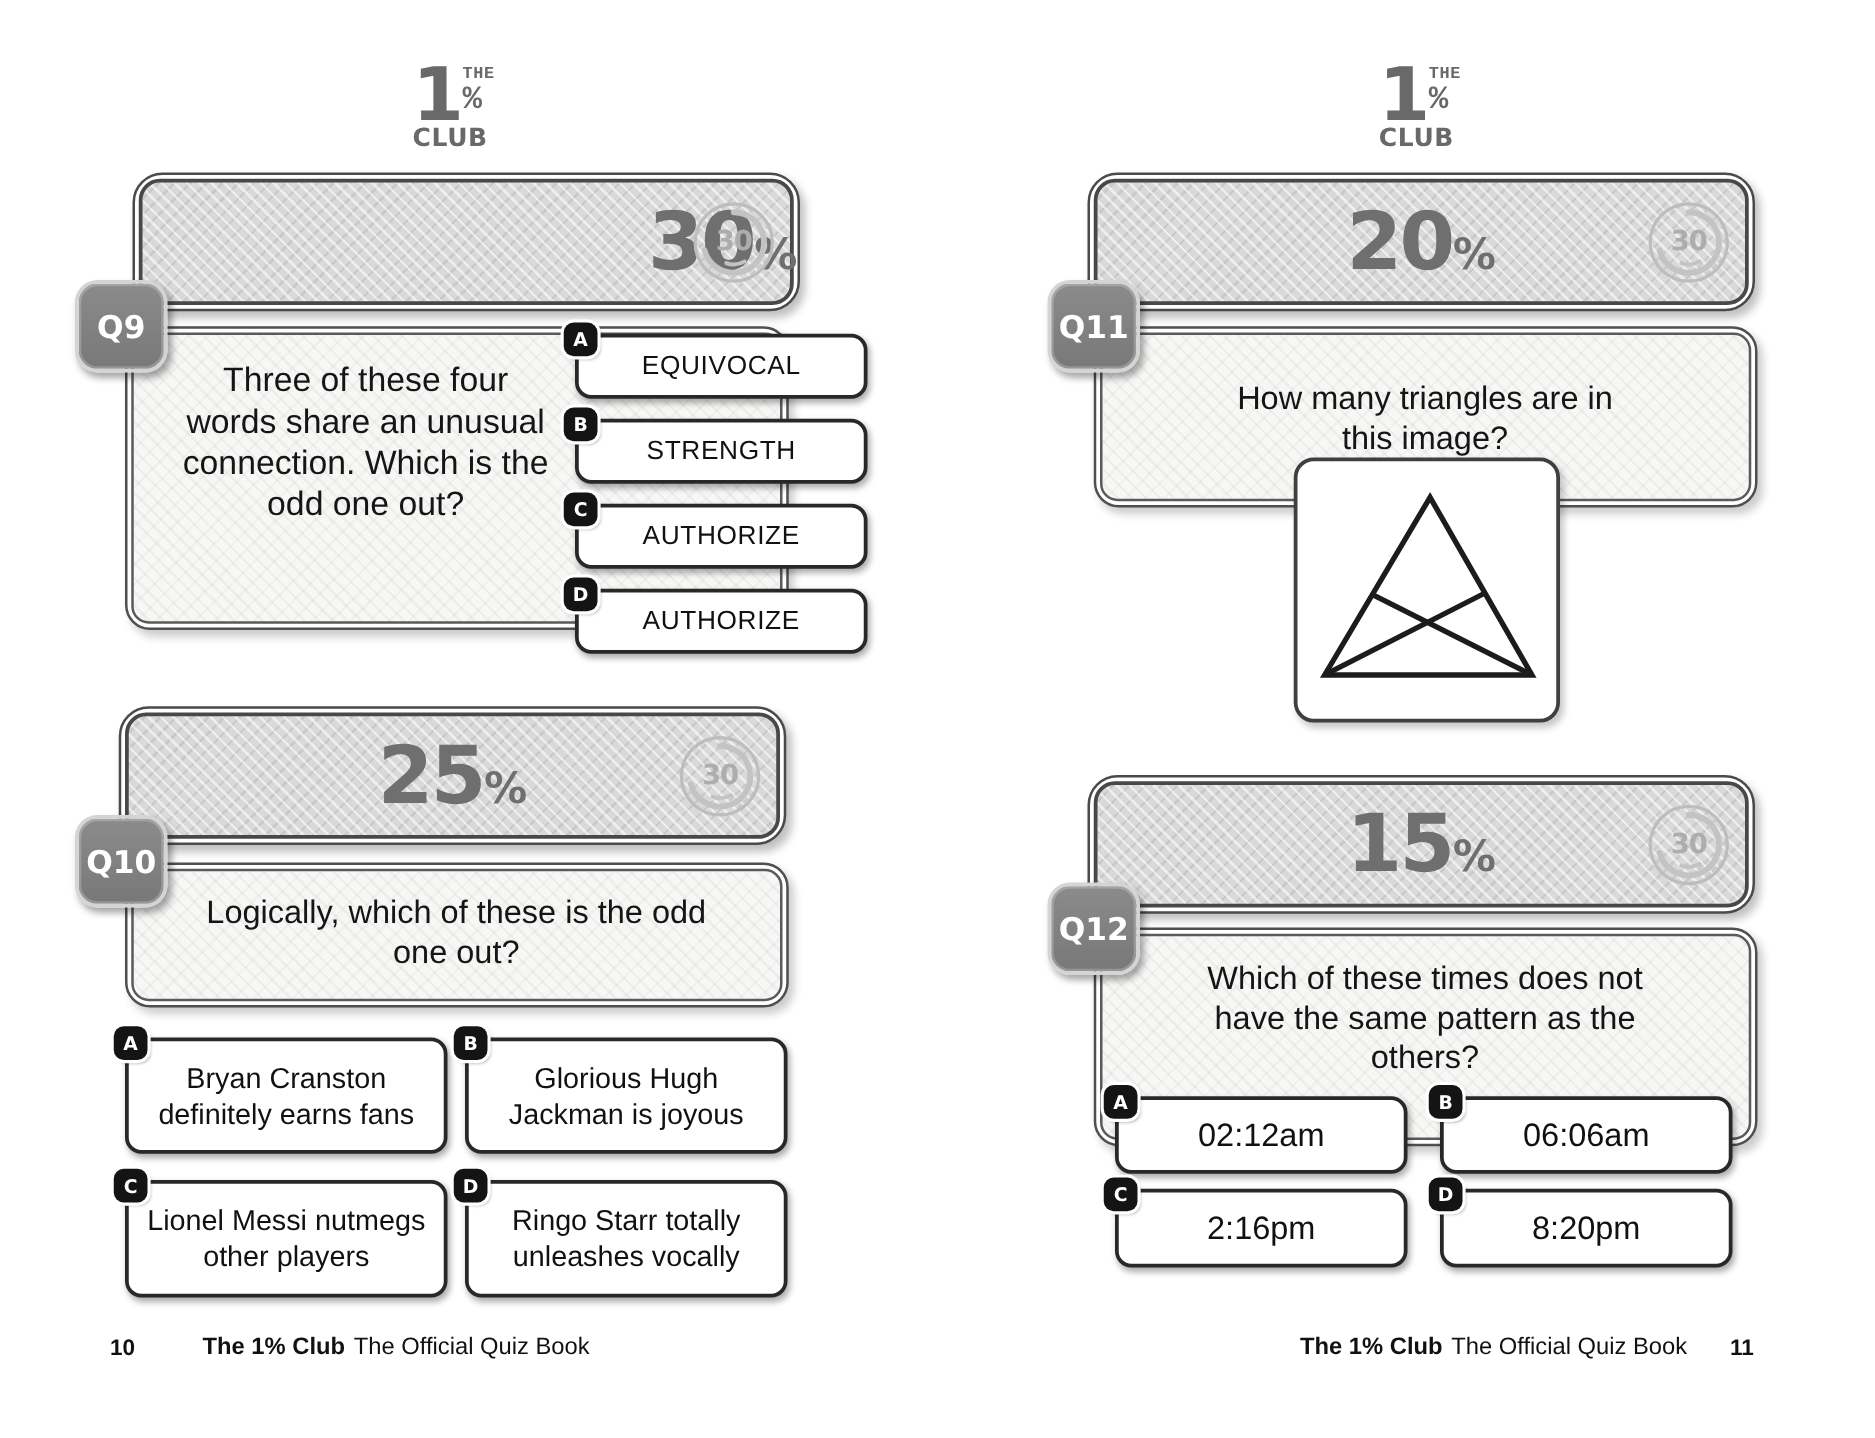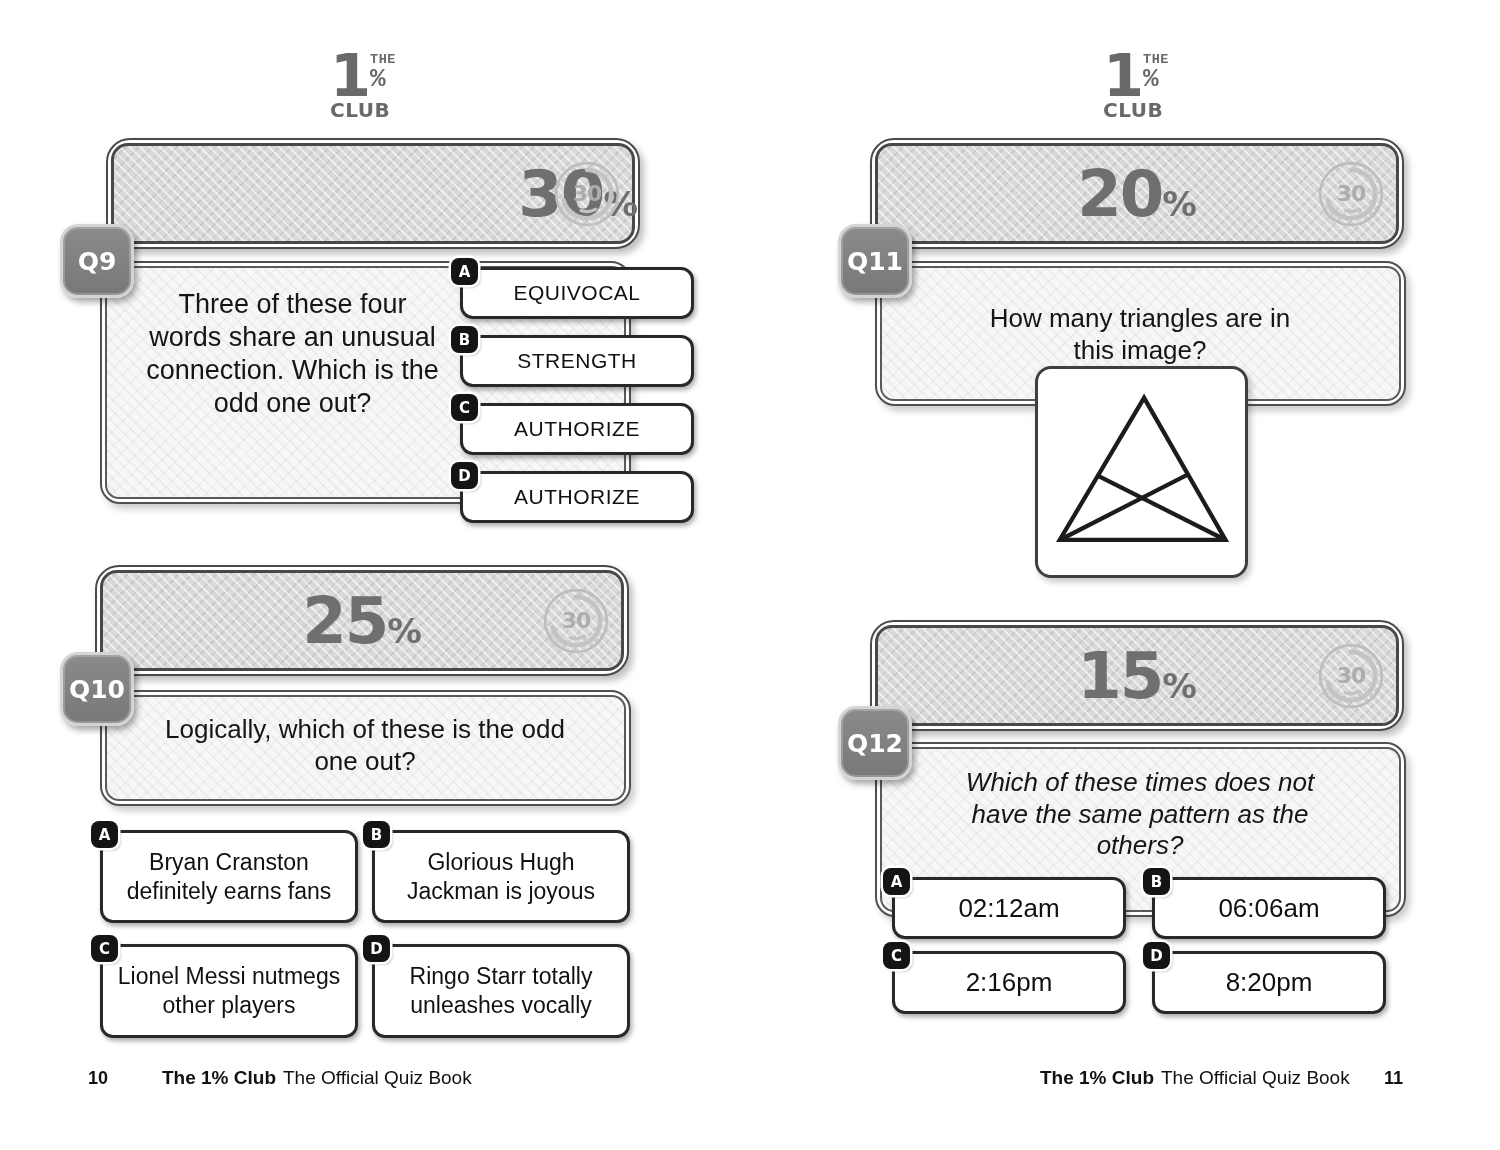--- a/index.html
+++ b/index.html
@@ -215,21 +215,21 @@
       <svg class="timer-svg" viewBox="0 0 68 68">
         <circle cx="34" cy="34" r="30" fill="none" stroke="#bdbdbd" stroke-width="2.5"></circle>
         <path d="M34,10.5 A23.5,23.5 0 1 1 11.3,40.1" fill="none" stroke="#c3c3c3" stroke-width="4.5" stroke-linecap="round"></path>
         <path d="M42.5,48.7 A17,17 0 0 1 28.2,50.0" fill="none" stroke="#c3c3c3" stroke-width="3" stroke-linecap="round"></path>
       </svg>
       <span class="timer-num">30</span>
     </div>
   </div>
   <div class="qbadge" style="left:838px;top:706px;">Q12</div>
   <div class="qbox" style="left:875px;top:742px;width:527px;height:171px;">
-    <p class="qtext" style="left:83px;top:23px;width:360px;font-style:italic;">Which of these times does not have the same pattern as the others?</p>
+    <p class="qtext" style="left:83px;top:23px;width:360px;">Which of these times does not have the same pattern as the others?</p>
   </div>
   <div class="option" style="left:892px;top:877px;width:228px;height:56px;">
     <span class="obadge">A</span>
     <span class="olabel" style="font-size:26px;">02:12am</span>
   </div>
   <div class="option" style="left:1152px;top:877px;width:228px;height:56px;">
     <span class="obadge">B</span>
     <span class="olabel" style="font-size:26px;">06:06am</span>
   </div>
   <div class="option" style="left:892px;top:951px;width:228px;height:57px;">

